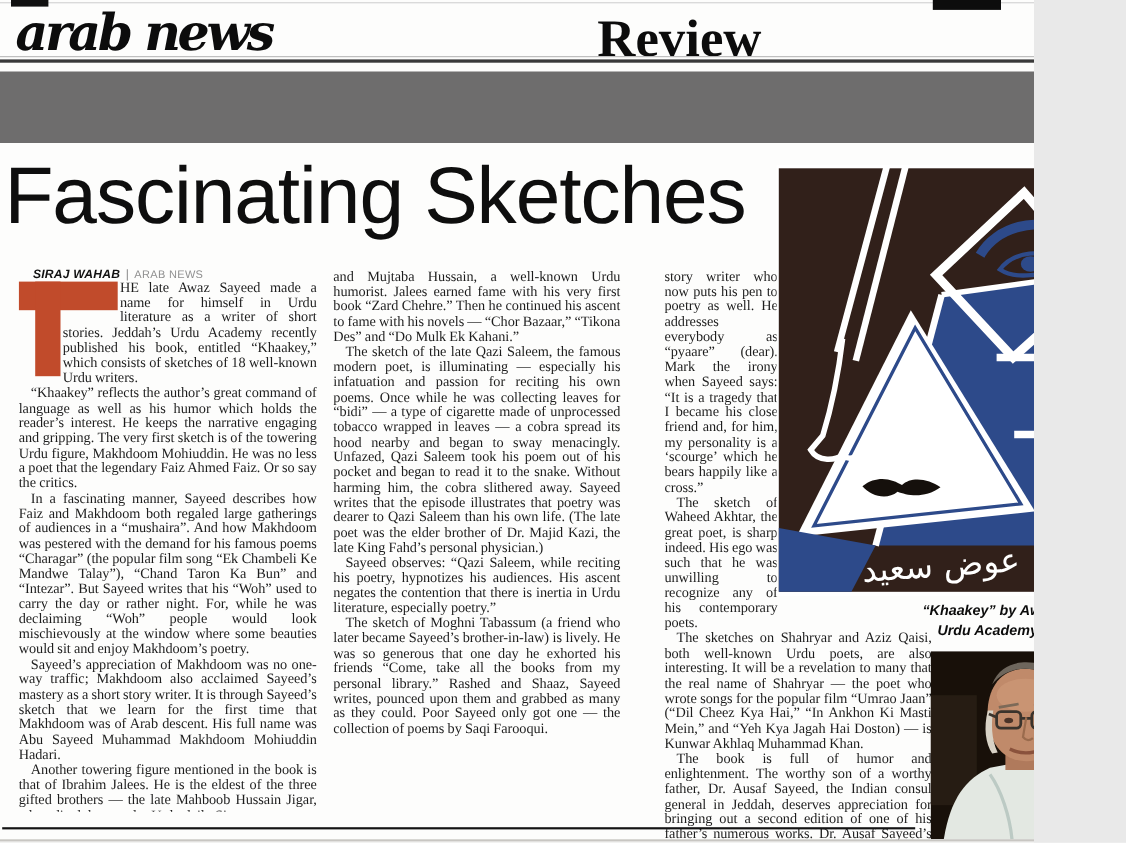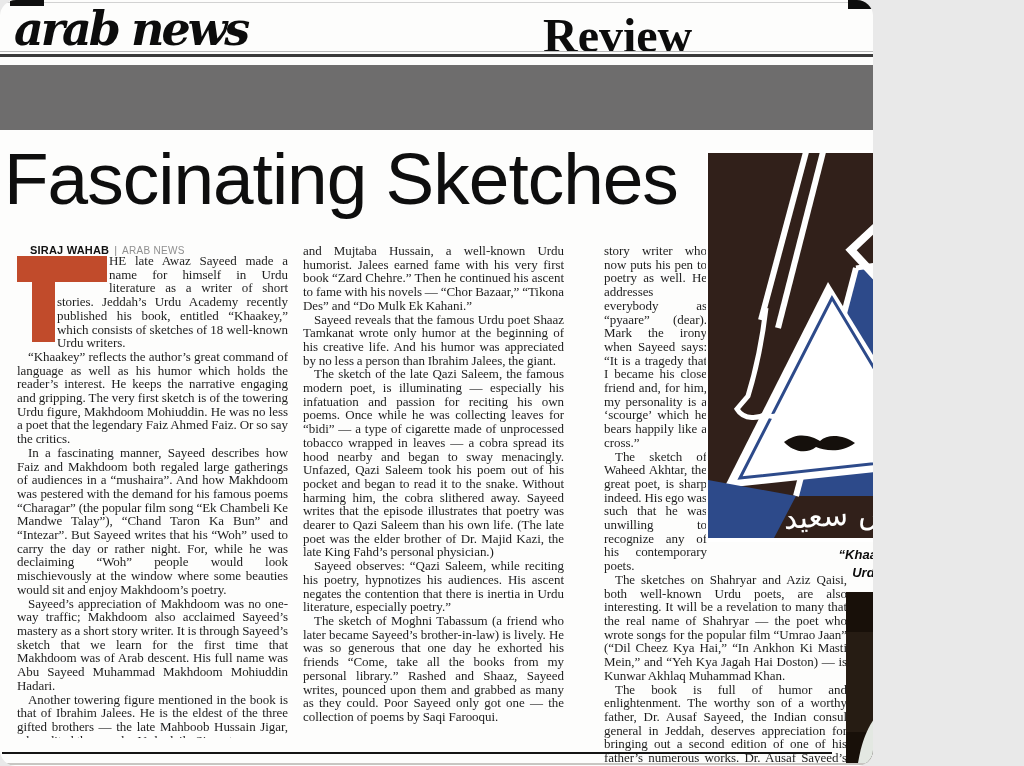--- a/index.html
+++ b/index.html
@@ -1,17 +1,17 @@
 <!DOCTYPE html>
 <html lang="en" style="--dropcap-red: #c14b2b; --divider-gray: #6e6d6d; --artwork-blue: #2d4a8a; --artwork-dark: #31201a; --body-text: #1d1d1d;"><head>
 <meta charset="utf-8">
 <style>
   html,body{margin:0;padding:0;background:#e9e9e9;}
-  .page{position:relative;width:873px;height:766px;background:#fdfdfc;overflow:hidden;
-        font-family:"Liberation Serif",serif;color:var(--body-text,#1d1d1d);border-radius:16px;}
+  .page{position:relative;width:940px;height:766px;background:#fdfdfc;overflow:hidden;
+        font-family:"Liberation Serif",serif;color:var(--body-text,#1d1d1d);}
 
   
   .topline{position:absolute;left:0;top:2px;width:1024px;height:1px;background:#d2d2d2;}
   .mark-left{position:absolute;left:10px;top:0;width:34px;height:6px;background:#101010;}
   .mark-right{position:absolute;left:848px;top:0;width:62px;height:9px;background:#0d0d0d;}
   .right-strip{position:absolute;left:1010px;top:136px;width:14px;height:630px;background:#d8d6d2;}
   .bottom-rule{position:absolute;left:2px;top:752px;width:830px;height:2px;background:#141414;}
   .bottom-edge{position:absolute;left:0;top:763px;width:1024px;height:2px;background:#c8c6c2;}
 
   
@@ -22,21 +22,21 @@
   .date-frag{position:absolute;left:976px;top:22px;font-family:"Liberation Serif",serif;
         font-size:22px;color:#222;line-height:1;}
   .hdr-line1{position:absolute;left:0;top:51px;width:1024px;height:1px;background:#b9b9b9;}
   .hdr-line2{position:absolute;left:0;top:54px;width:1024px;height:3px;background:#3a3a3a;}
   .gray-bar{position:absolute;left:0;top:65px;width:1024px;height:65px;background:var(--divider-gray,#6e6d6d);}
 
   
   .headline{position:absolute;left:4px;top:142px;margin:0;font-weight:normal;
         font-family:Liberation Sans, sans-serif;font-size:73px;line-height:1;letter-spacing:-1px;color:#0e0e0e;}
   .byline{position:absolute;left:30px;top:244px;font-family:"Liberation Sans",sans-serif;font-size:11px;}
-  .byline .author{font-weight:bold;color:#111;letter-spacing:.2px;}
+  .byline .author{font-weight:bold;color:#111;letter-spacing:.2px;font-style:italic;}
   .byline .sep{color:#8a8a8a;margin:0 5px;font-weight:normal;}
   .byline .agency{color:#8f8f8f;font-size:10px;letter-spacing:.3px;}
 
   
   .col{position:absolute;text-align:justify;font-size:13px;line-height:13.7px;
        letter-spacing:-0.05px;word-spacing:-0.3px;overflow:hidden;hyphens:auto;-webkit-hyphens:auto;}
   .col1{left:17px;top:254px;width:271px;height:484px;}
   .col2{left:303px;top:244px;width:261px;height:511px;}
   .col3{left:560px;top:244px;width:243px;height:521px;margin-left:44px;}
   .p{margin:0;}
@@ -98,21 +98,20 @@
       </span><span>HE late Awaz Sayeed made a name for himself in Urdu literature as a writer of short stories. Jeddah’s Urdu Academy recently published his book, entitled “Khaakey,” which consists of sketches of 18 well-known Urdu writers.</span>
     </p>
     <p class="p indent">“Khaakey” reflects the author’s great command of language as well as his humor which holds the reader’s interest. He keeps the narrative engaging and gripping. The very first sketch is of the towering Urdu figure, Makhdoom Mohiuddin. He was no less a poet that the legendary Faiz Ahmed Faiz. Or so say the critics.</p>
     <p class="p indent">In a fascinating manner, Sayeed describes how Faiz and Makhdoom both regaled large gatherings of audiences in a “mushaira”. And how Makhdoom was pestered with the demand for his famous poems “Charagar” (the popular film song “Ek Chambeli Ke Mandwe Talay”), “Chand Taron Ka Bun” and “Intezar”. But Sayeed writes that his “Woh” used to carry the day or rather night. For, while he was declaiming “Woh” people would look mischievously at the window where some beauties would sit and enjoy Makhdoom’s poetry.</p>
     <p class="p indent">Sayeed’s appreciation of Makhdoom was no one-way traffic; Makhdoom also acclaimed Sayeed’s mastery as a short story writer. It is through Sayeed’s sketch that we learn for the first time that Makhdoom was of Arab descent. His full name was Abu Sayeed Muhammad Makhdoom Mohiuddin Hadari.</p>
     <p class="p indent">Another towering figure mentioned in the book is that of Ibrahim Jalees. He is the eldest of the three gifted brothers — the late Mahboob Hussain Jigar, who edited the popular Urdu daily Siyasat,</p>
   </div>
 
   <div class="col col2">
     <p class="p">and Mujtaba Hussain, a well-known Urdu humorist. Jalees earned fame with his very first book “Zard Chehre.” Then he continued his ascent to fame with his novels — “Chor Bazaar,” “Tikona Des” and “Do Mulk Ek Kahani.”</p>
-    <p class="p indent">Sayeed reveals that the famous Urdu poet Shaaz Tamkanat wrote only humor at the beginning of his creative life. And his humor was appreciated by no less a person than Ibrahim Jalees, the giant.</p>
     <p class="p indent">The sketch of the late Qazi Saleem, the famous modern poet, is illuminating — especially his infatuation and passion for reciting his own poems. Once while he was collecting leaves for “bidi” — a type of cigarette made of unprocessed tobacco wrapped in leaves — a cobra spread its hood nearby and began to sway menacingly. Unfazed, Qazi Saleem took his poem out of his pocket and began to read it to the snake. Without harming him, the cobra slithered away. Sayeed writes that the episode illustrates that poetry was dearer to Qazi Saleem than his own life. (The late poet was the elder brother of Dr. Majid Kazi, the late King Fahd’s personal physician.)</p>
     <p class="p indent">Sayeed observes: “Qazi Saleem, while reciting his poetry, hypnotizes his audiences. His ascent negates the contention that there is inertia in Urdu literature, especially poetry.”</p>
     <p class="p indent">The sketch of Moghni Tabassum (a friend who later became Sayeed’s brother-in-law) is lively. He was so generous that one day he exhorted his friends “Come, take all the books from my personal library.” Rashed and Shaaz, Sayeed writes, pounced upon them and grabbed as many as they could. Poor Sayeed only got one — the collection of poems by Saqi Farooqui.</p>
   </div>
 
   <div class="col col3">
     <div class="art-spacer"></div>
     <p class="p">story writer who now puts his pen to poetry as well. He addresses everybody as “pyaare” (dear). Mark the irony when Sayeed says: “It is a tragedy that I became his close friend and, for him, my personality is a ‘scourge’ which he bears happily like a cross.”</p>
     <p class="p indent">The sketch of Waheed Akhtar, the great poet, is sharp indeed. His ego was such that he was unwilling to recognize any of his contemporary poets.</p>
     <p class="p indent">The sketches on Shahryar and Aziz Qaisi, both well-known Urdu poets, are also interesting. It will be a revelation to many that the real name of Shahryar — the poet who wrote songs for the popular film “Umrao Jaan” (“Dil Cheez Kya Hai,” “In Ankhon Ki Masti Mein,” and “Yeh Kya Jagah Hai Doston) — is Kunwar Akhlaq Muhammad Khan.</p>

